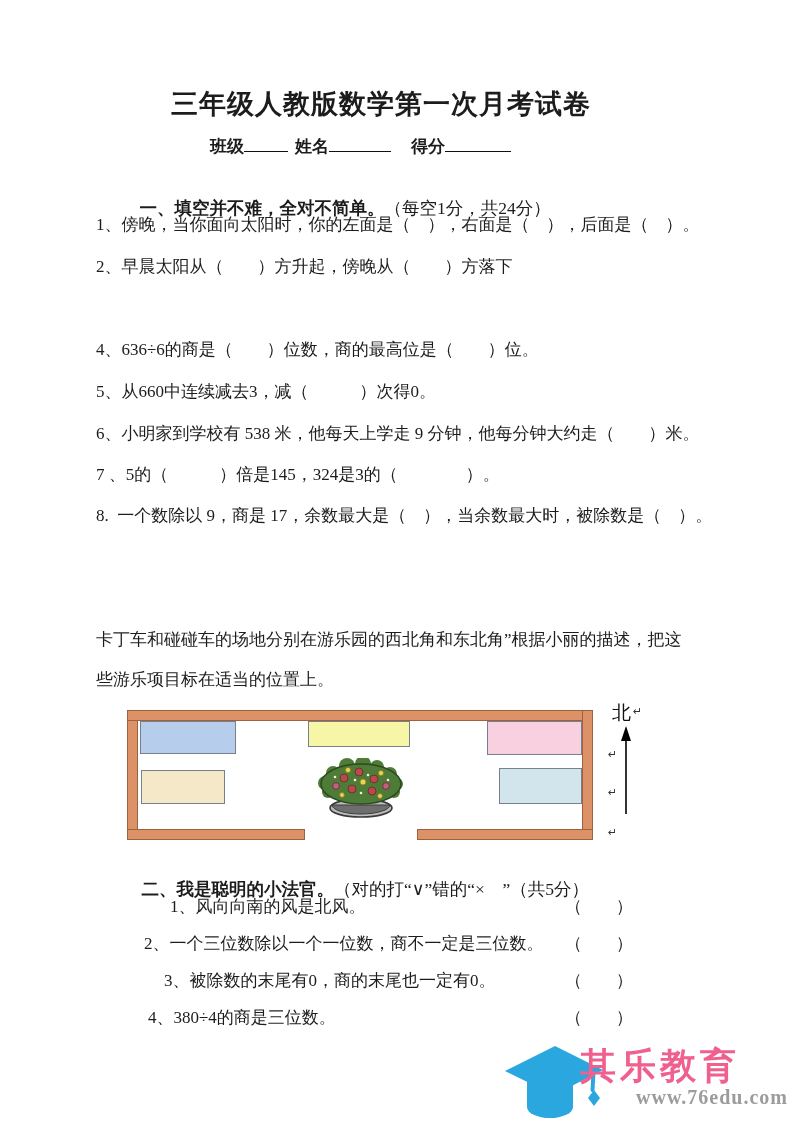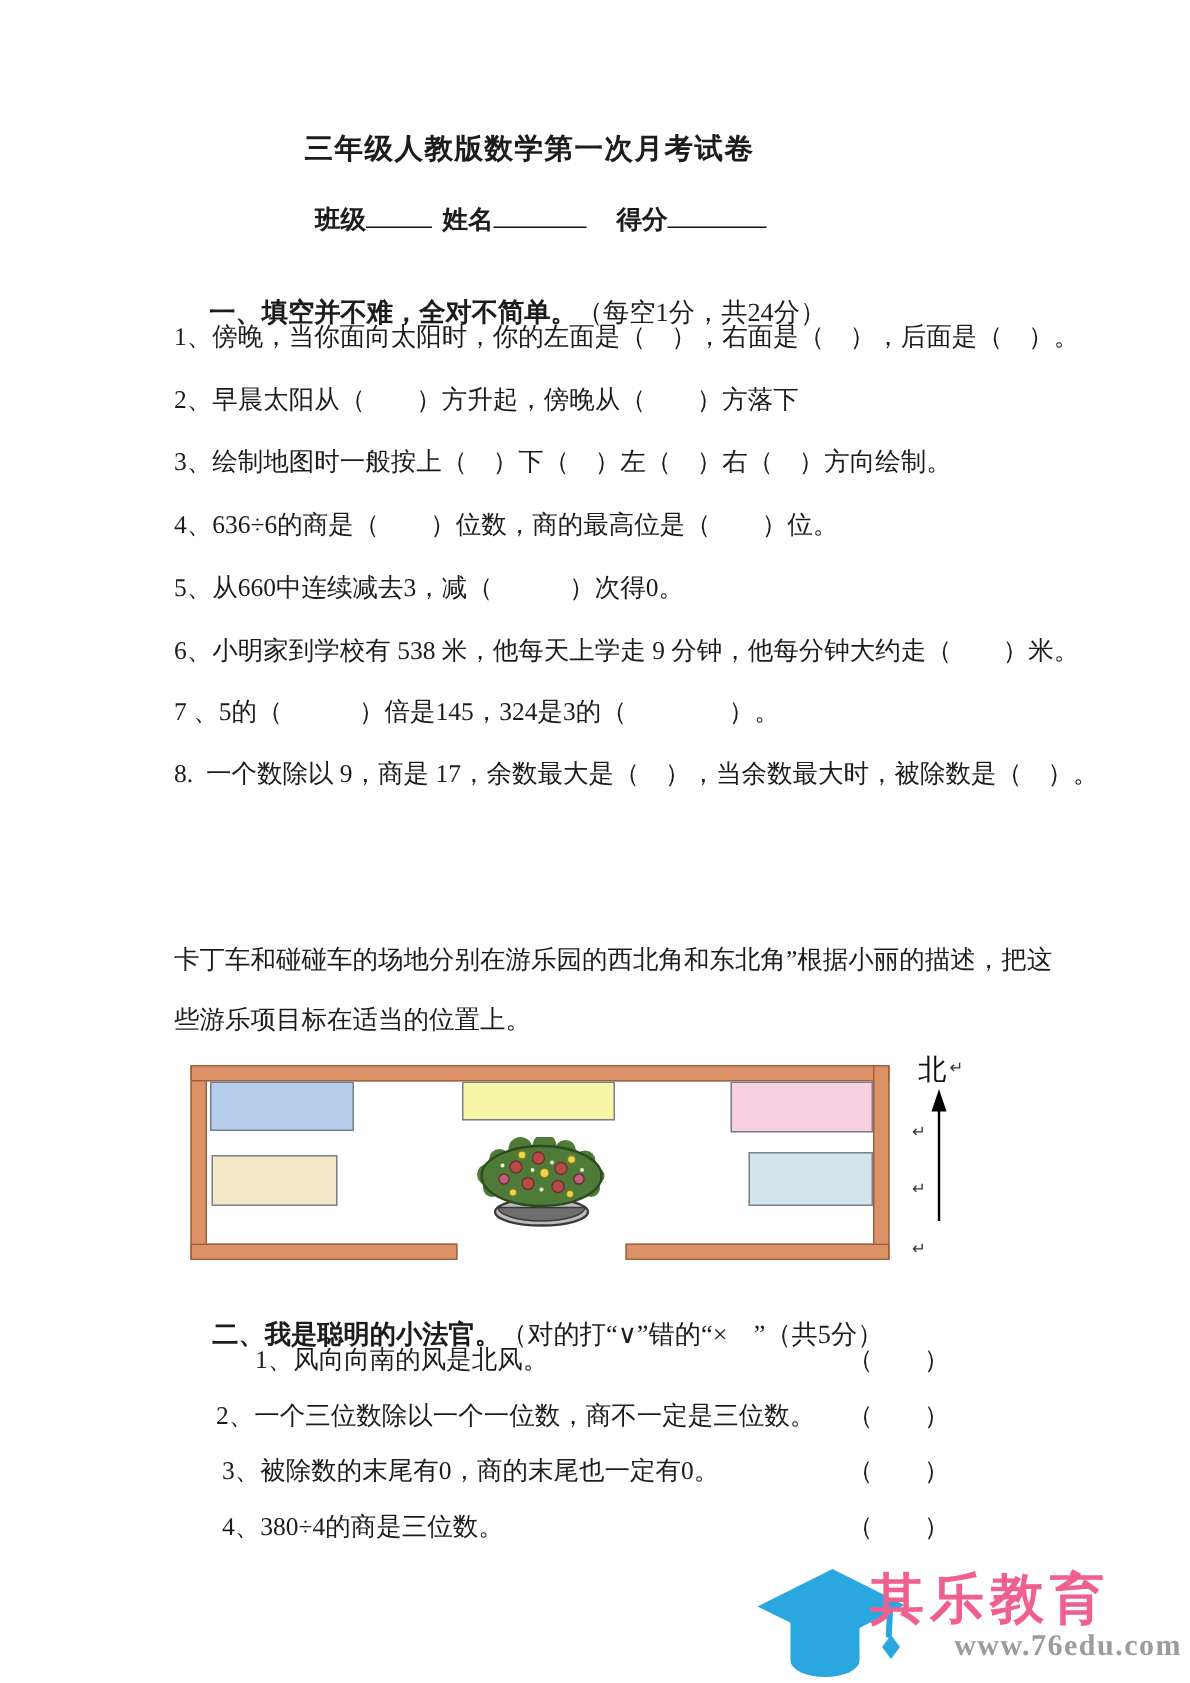--- a/index.html
+++ b/index.html
@@ -1,26 +1,26 @@
 <!DOCTYPE html>
 <html><head>
 <meta charset="utf-8">
 <style>
   html,body{margin:0;padding:0;background:#fff;}
   .page{position:relative;width:793px;height:1122px;background:#ffffff;overflow:hidden;
         font-family:"Liberation Serif","DejaVu Serif",serif;color:#1c1c1c;}
   .abs{position:absolute;}
-  .title{top:86px;left:0;width:706px;text-align:center;font-size:19px;font-weight:bold;letter-spacing:1px;}
+  .title{top:86px;left:0;width:706px;text-align:center;font-size:27px;font-weight:bold;letter-spacing:1px;padding-left:28px;}
   .hdrline{top:135px;left:210px;font-size:17px;font-weight:bold;white-space:nowrap;}
   .blank{display:inline-block;border-bottom:1.4px solid #111;height:15px;vertical-align:baseline;}
   .b1{width:44px;margin-right:7px;} .b2{width:62px;margin-right:20px;} .b3{width:66px;}
   .shead{font-size:17.5px;white-space:pre;}
   .shead b{font-weight:bold;}
   .shead .note{font-weight:normal;}
-  .q{left:96px;font-size:17px;white-space:pre;margin-left:20px;}
+  .q{left:96px;font-size:17px;white-space:pre;}
   .tf-text{font-size:17px;white-space:pre;}
   .tf-blank{left:565px;font-size:17px;white-space:pre;}
   
   .wall{background:#dc9166;border:1px solid #9c6240;box-sizing:border-box;}
   .pbox{box-sizing:border-box;border:1.6px solid #75818f;}
   .box-blue{background:#b7cdec;} .box-yellow{background:#f6f6a6;} .box-pink{background:#f8d0e0;}
   .box-beige{background:#f5e8c8;} .box-lblue{background:#d3e5ec;}
   .north{font-size:19px;color:#111;}
   .pilcrow{font-size:11px;color:#333;font-family:"DejaVu Sans",sans-serif;}
   
@@ -39,21 +39,20 @@
   <div class="abs hdrline">
     <span>班级</span><span class="blank b1"></span><span>姓名</span><span class="blank b2"></span><span>得分</span><span class="blank b3"></span>
   </div>
 
   <div class="abs shead" style="top:175px;left:122px;">
     <b>一、填空并不难，全对不简单。</b><span class="note">（每空1分，共24分）</span>
   </div>
 
   <div class="abs q" style="top:213px;">1、傍晚，当你面向太阳时，你的左面是（　），右面是（　），后面是（　）。</div>
   <div class="abs q" style="top:255px;">2、早晨太阳从（　　）方升起，傍晚从（　　）方落下</div>
-  <div class="abs q" style="top:296px;">3、绘制地图时一般按上（　）下（　）左（　）右（　）方向绘制。</div>
   <div class="abs q" style="top:338px;">4、636÷6的商是（　　）位数，商的最高位是（　　）位。</div>
   <div class="abs q" style="top:380px;">5、从660中连续减去3，减（　　　）次得0。</div>
   <div class="abs q" style="top:422px;">6、小明家到学校有 538 米，他每天上学走 9 分钟，他每分钟大约走（　　）米。</div>
   <div class="abs q" style="top:463px;">7 、5的（　　　）倍是145，324是3的（　　　　）。</div>
   <div class="abs q" style="top:504px;">8.  一个数除以 9，商是 17，余数最大是（　），当余数最大时，被除数是（　）。</div>
   <div class="abs q" style="top:628px;">卡丁车和碰碰车的场地分别在游乐园的西北角和东北角”根据小丽的描述，把这</div>
   <div class="abs q" style="top:668px;text-align:right;">些游乐项目标在适当的位置上。</div>
 
   <div class="abs" style="top:0;left:0;">
     <div class="abs wall" style="left:127px;top:710px;width:11px;height:130px;"></div>
@@ -120,21 +119,21 @@
   </div>
 
   <div class="abs shead" style="top:856px;left:124px;">
     <b>二、我是聪明的小法官。</b><span class="note">（对的打“∨”错的“×　”（共5分）</span>
   </div>
 
   <div class="abs tf-text" style="top:895px;left:150px;margin-left:20px;">1、风向向南的风是北风。</div>
   <div class="abs tf-blank" style="top:895px;">（　　）</div>
   <div class="abs tf-text" style="top:932px;left:144px;">2、一个三位数除以一个一位数，商不一定是三位数。</div>
   <div class="abs tf-blank" style="top:932px;">（　　）</div>
-  <div class="abs tf-text" style="top:969px;left:148px;">3、被除数的末尾有0，商的末尾也一定有0。</div>
+  <div class="abs tf-text" style="top:969px;left:164px;">3、被除数的末尾有0，商的末尾也一定有0。</div>
   <div class="abs tf-blank" style="top:969px;">（　　）</div>
   <div class="abs tf-text" style="top:1006px;left:148px;">4、380÷4的商是三位数。</div>
   <div class="abs tf-blank" style="top:1006px;">（　　）</div>
 
   <div class="abs" style="left:0;top:0;">
     <svg class="abs" style="left:503px;top:1040px;" width="104" height="80" viewBox="0 0 104 80">
       <g fill="#2aa7df">
         <polygon points="2,31 52,6 100,30 51,55"></polygon>
         <path d="M24,40 v27 a23,11 0 0 0 46,0 v-27 z"></path>
         <rect x="88" y="30" width="4" height="22" rx="2" transform="rotate(3 90 41)"></rect>

